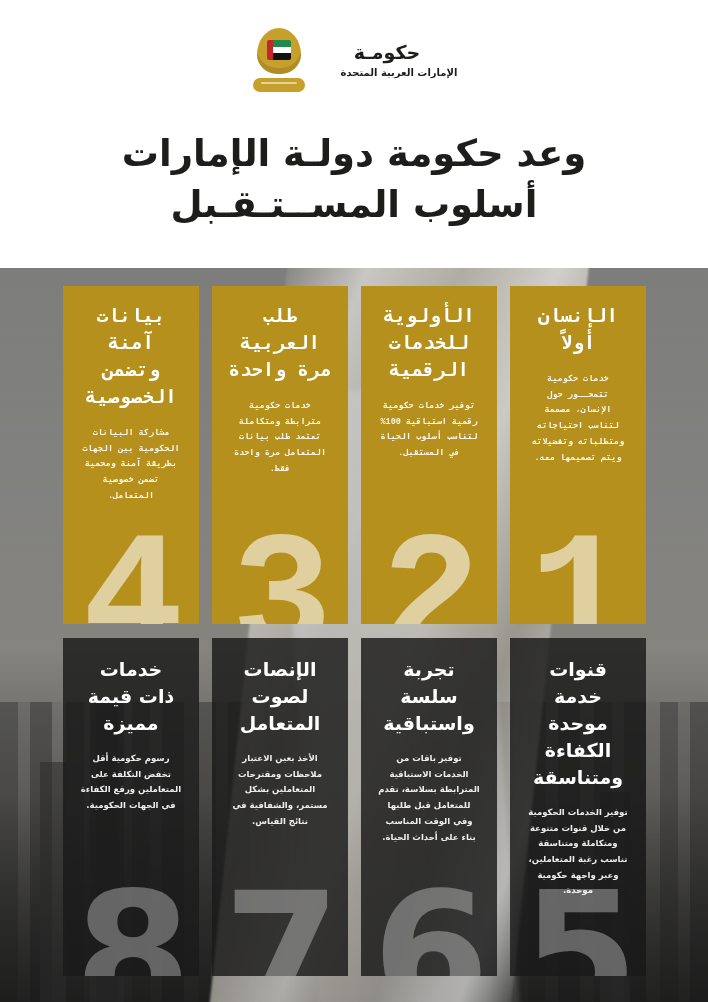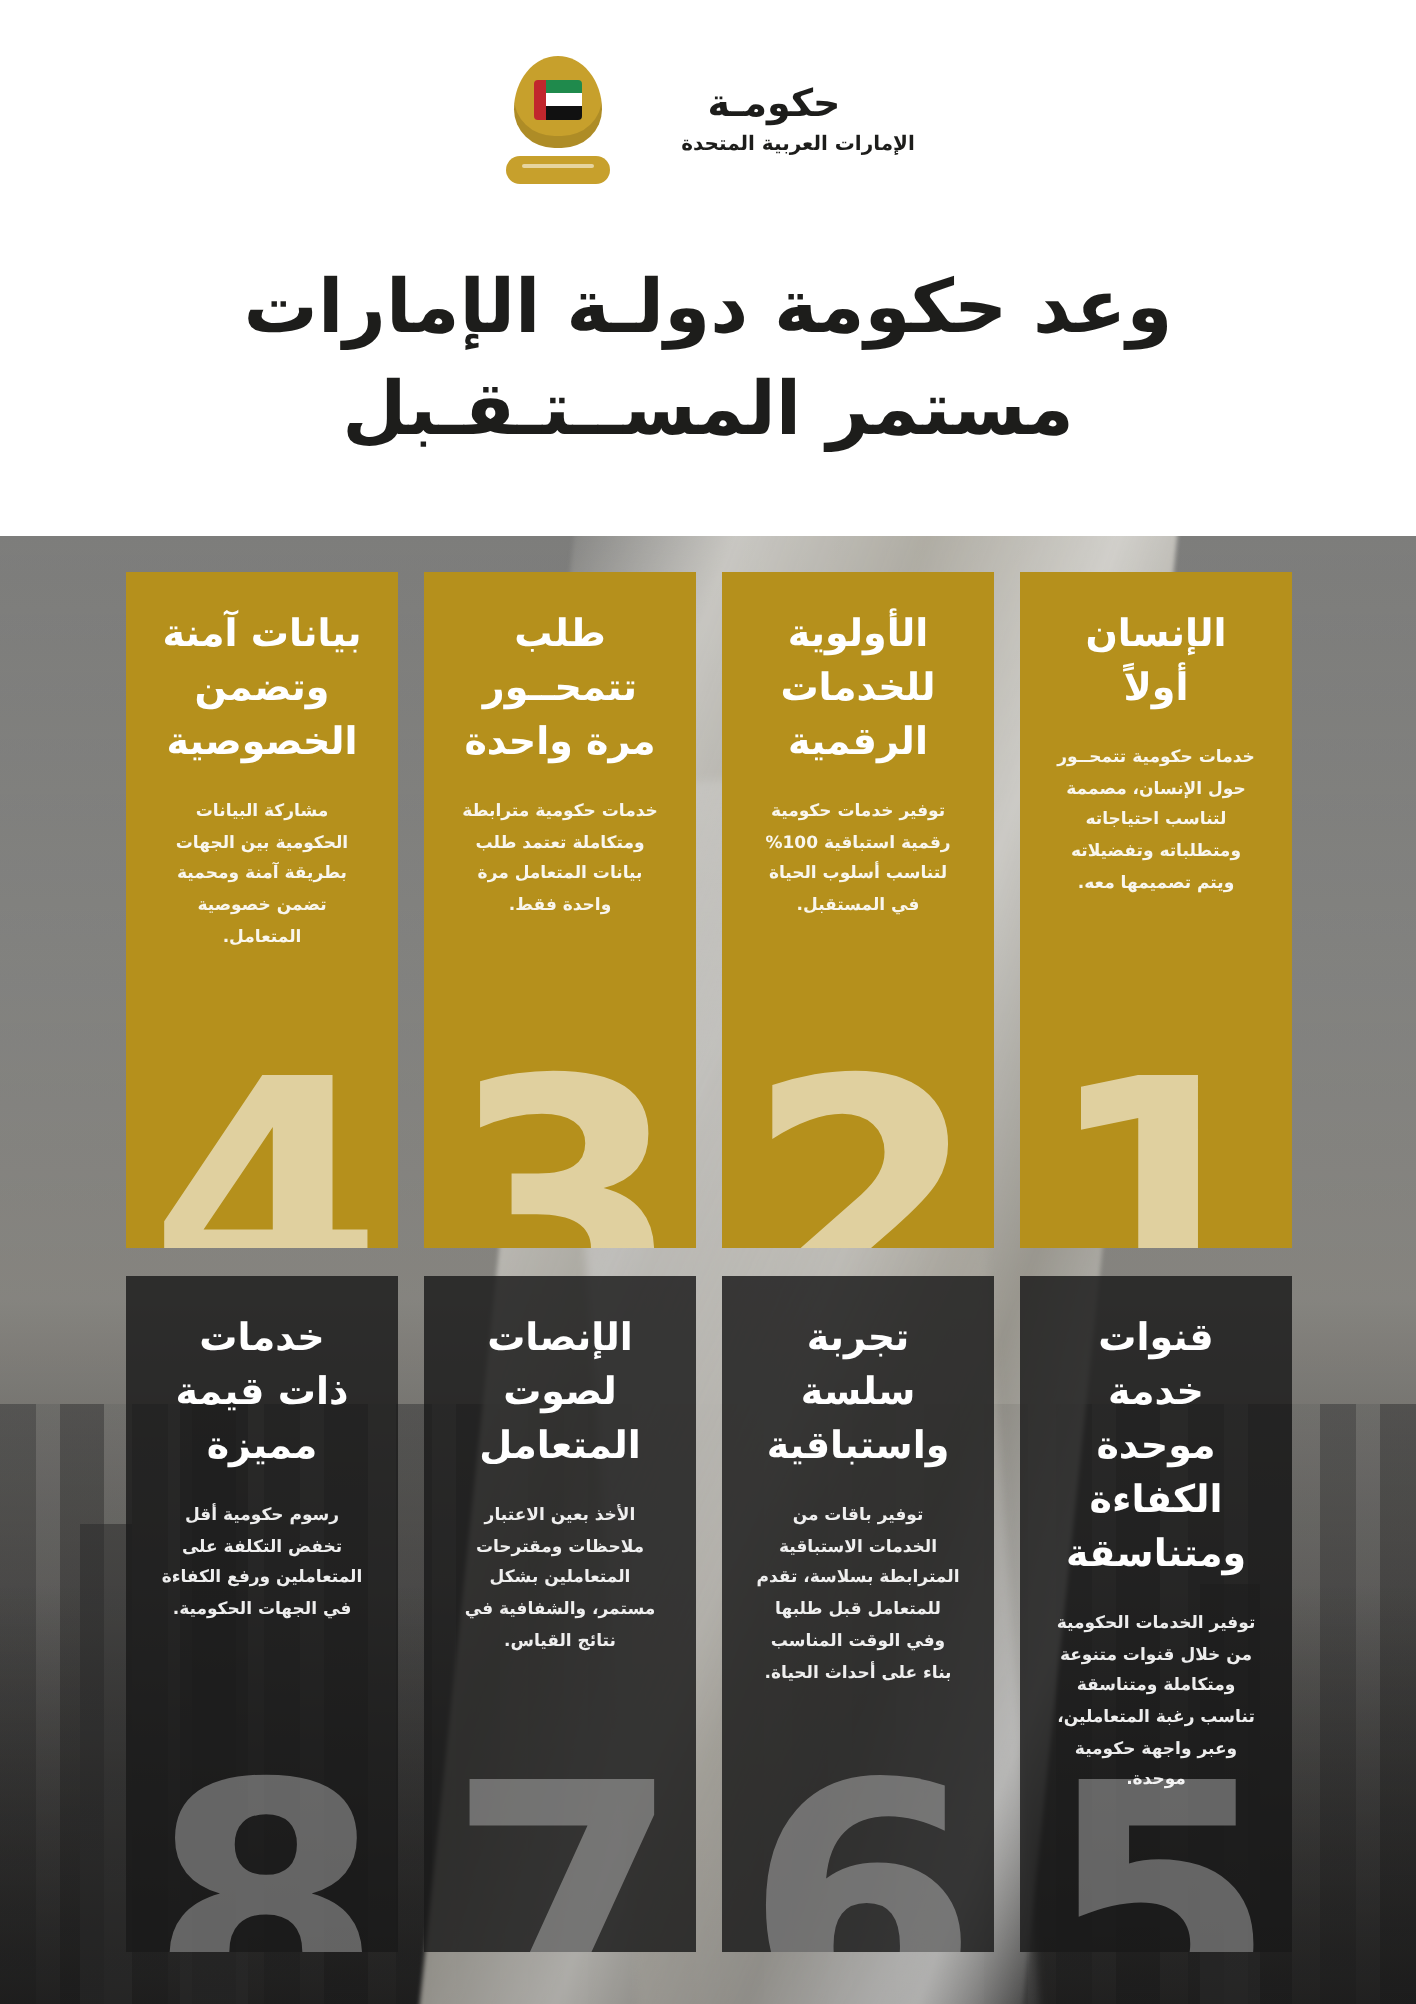--- a/index.html
+++ b/index.html
@@ -158,21 +158,21 @@
     column-gap: 13px;
     row-gap: 14px;
   }
   .card {
     position: relative;
     overflow: hidden;
     padding: 18px 13px 0 13px;
     text-align: center;
     color: #ffffff;
   }
-  .card.gold { background: #b5901c; }
+  .card.gold { background: #b5901c; font-family: Liberation Mono, monospace; }
   .card.dark { background: rgba(26,26,26,0.82); }
   .card-title {
     font-size: 19px;
     font-weight: bold;
     line-height: 1.42;
     color: #ffffff;
     letter-spacing: 0.2px;
   }
   .card-desc {
     margin-top: 14px;
@@ -209,21 +209,21 @@
       </div>
       <div class="emblem">
         <div class="falcon"></div>
         <div class="shield"></div>
         <div class="scroll"></div>
       </div>
     </div>
 
     <h1 class="main-title">
       <span class="t-line">وعد حكومة دولـة الإمارات</span>
-      <span class="t-line">مستمر المســتـقـبل</span>
+      <span class="t-line">أسلوب المســتـقـبل</span>
     </h1>
   </div>
 
   <div class="poster">
     <div class="bg-sky"></div>
     <div class="bg-city"></div>
     <div class="bg-tower" style="left:40px; bottom:0; width:26px; height:240px;"></div>
     <div class="bg-tower" style="left:90px; bottom:0; width:34px; height:300px;"></div>
     <div class="bg-tower" style="left:600px; bottom:0; width:30px; height:210px;"></div>
     <div class="bg-flag"></div>
@@ -247,21 +247,21 @@
           <div>للخدمات</div>
           <div>الرقمية</div>
         </div>
         <div class="card-desc">توفير خدمات حكومية رقمية استباقية 100% لتناسب أسلوب الحياة في المستقبل.</div>
         <div class="card-num">2</div>
       </div>
 
       <div class="card gold">
         <div class="card-title">
           <div>طلب</div>
-          <div>تتمحــور</div>
+          <div>العربية</div>
           <div>مرة واحدة</div>
         </div>
         <div class="card-desc">خدمات حكومية مترابطة ومتكاملة تعتمد طلب بيانات المتعامل مرة واحدة فقط.</div>
         <div class="card-num">3</div>
       </div>
 
       <div class="card gold">
         <div class="card-title">
           <div>بيانات آمنة</div>
           <div>وتضمن</div>

